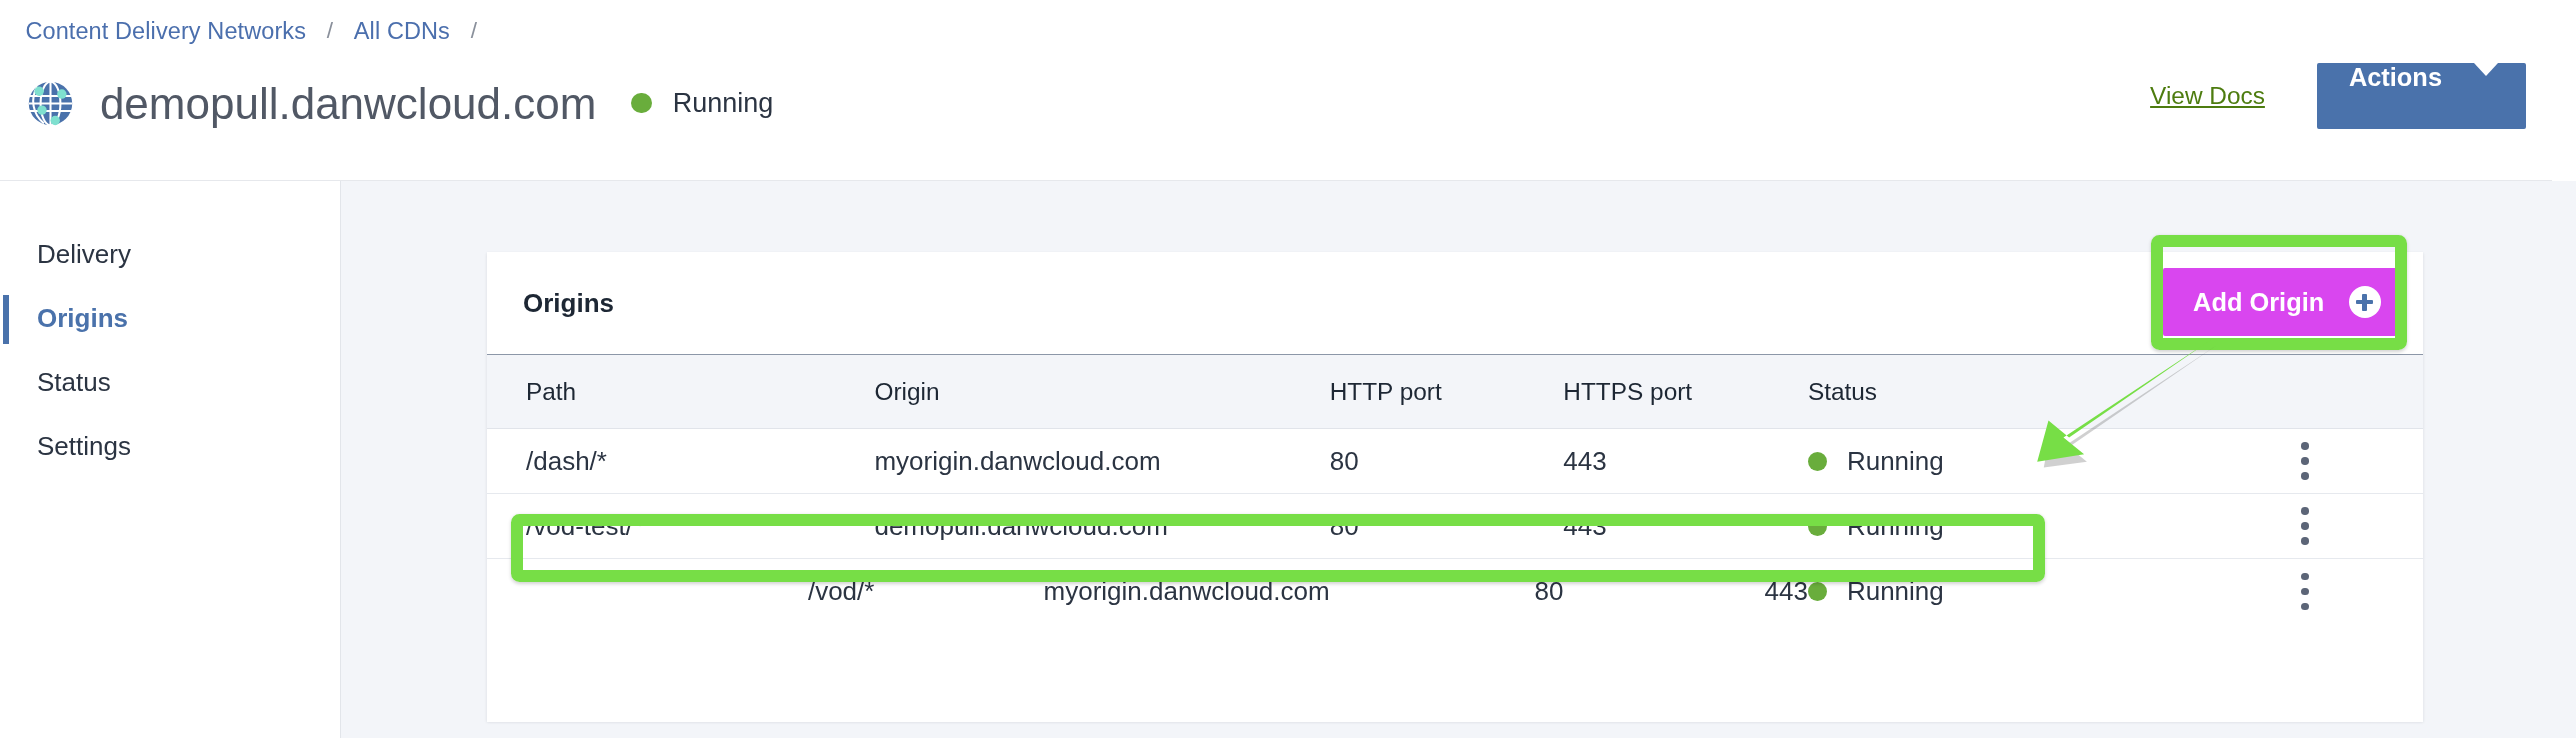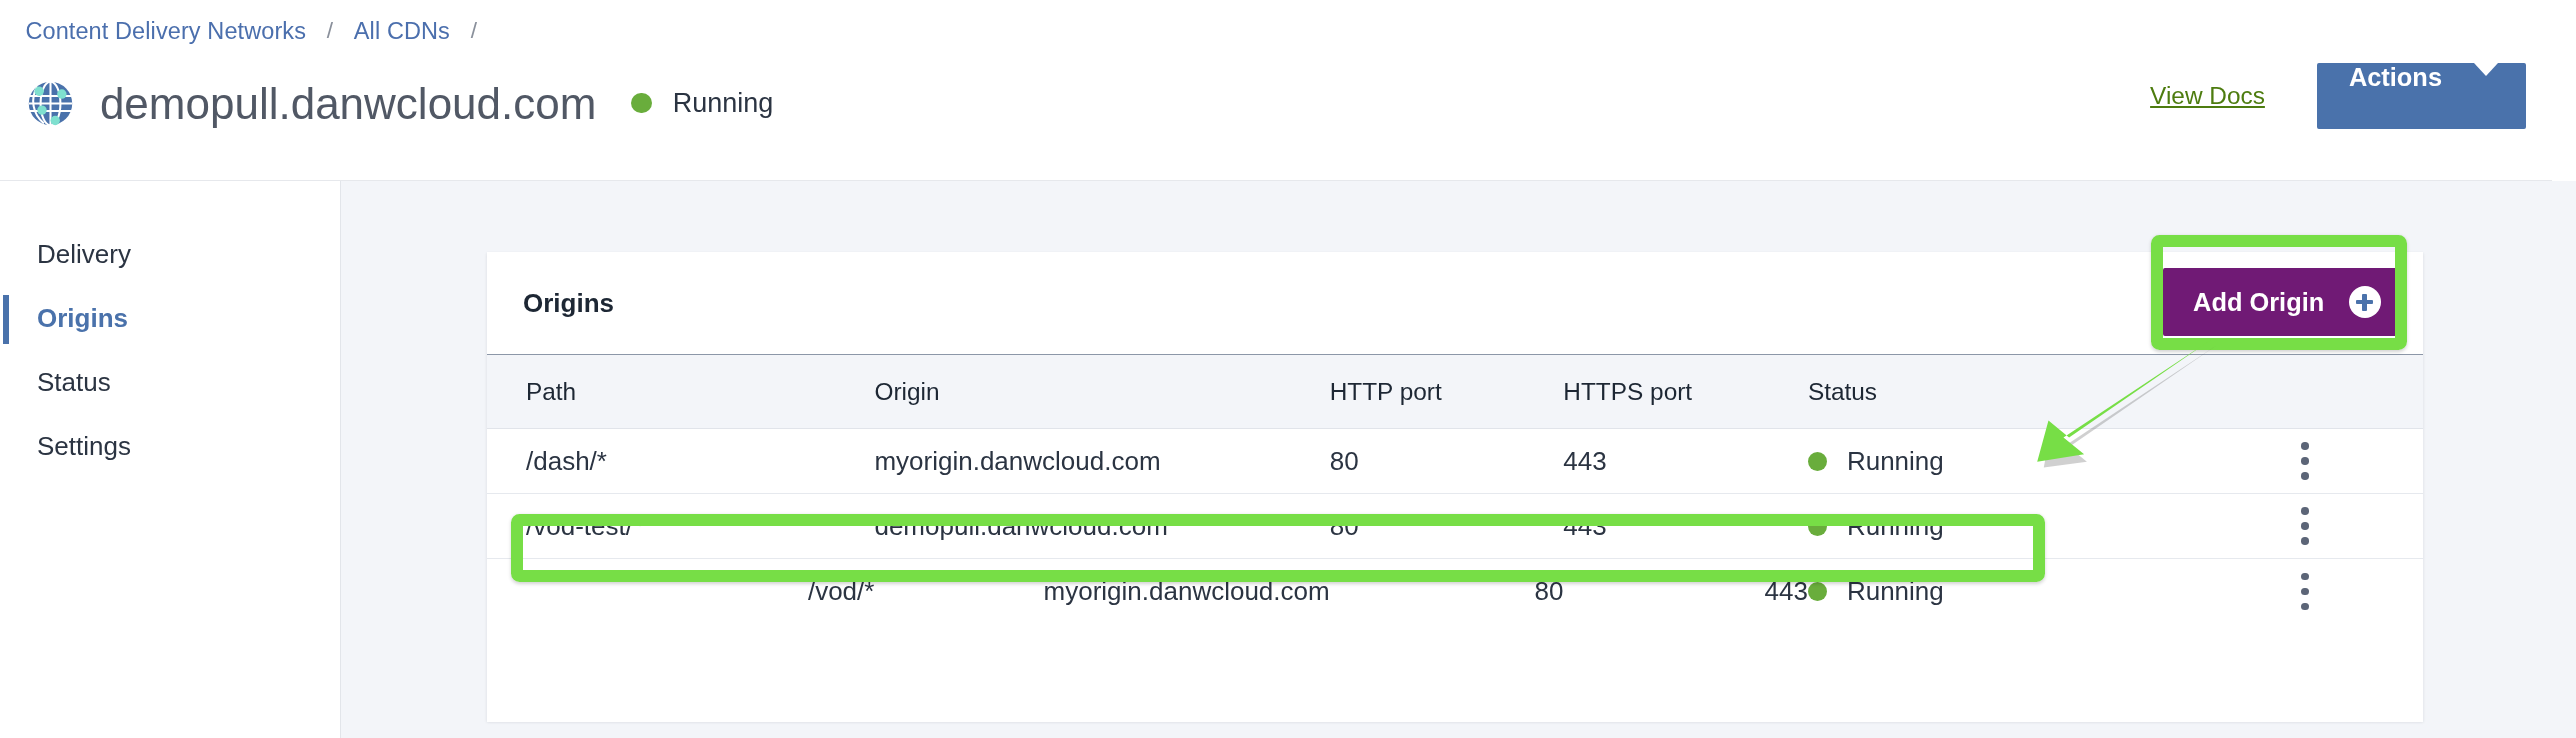--- a/index.html
+++ b/index.html
@@ -208,21 +208,21 @@
   .card-title {
     font-size: 26px;
     font-weight: 700;
     color: #1d2734;
   }
 
   .add-origin-btn {
     position: absolute;
     right: 18px;
     top: 16px;
-    background: #701a75;
+    background: #d946ef;
     border: none;
     color: #ffffff;
     font-family: "Liberation Sans", sans-serif;
     font-size: 25.4px;
     font-weight: 700;
     height: 68px;
     padding: 0 24.4px 0 30px;
     display: flex;
     align-items: center;
     border-radius: 1.9px;

